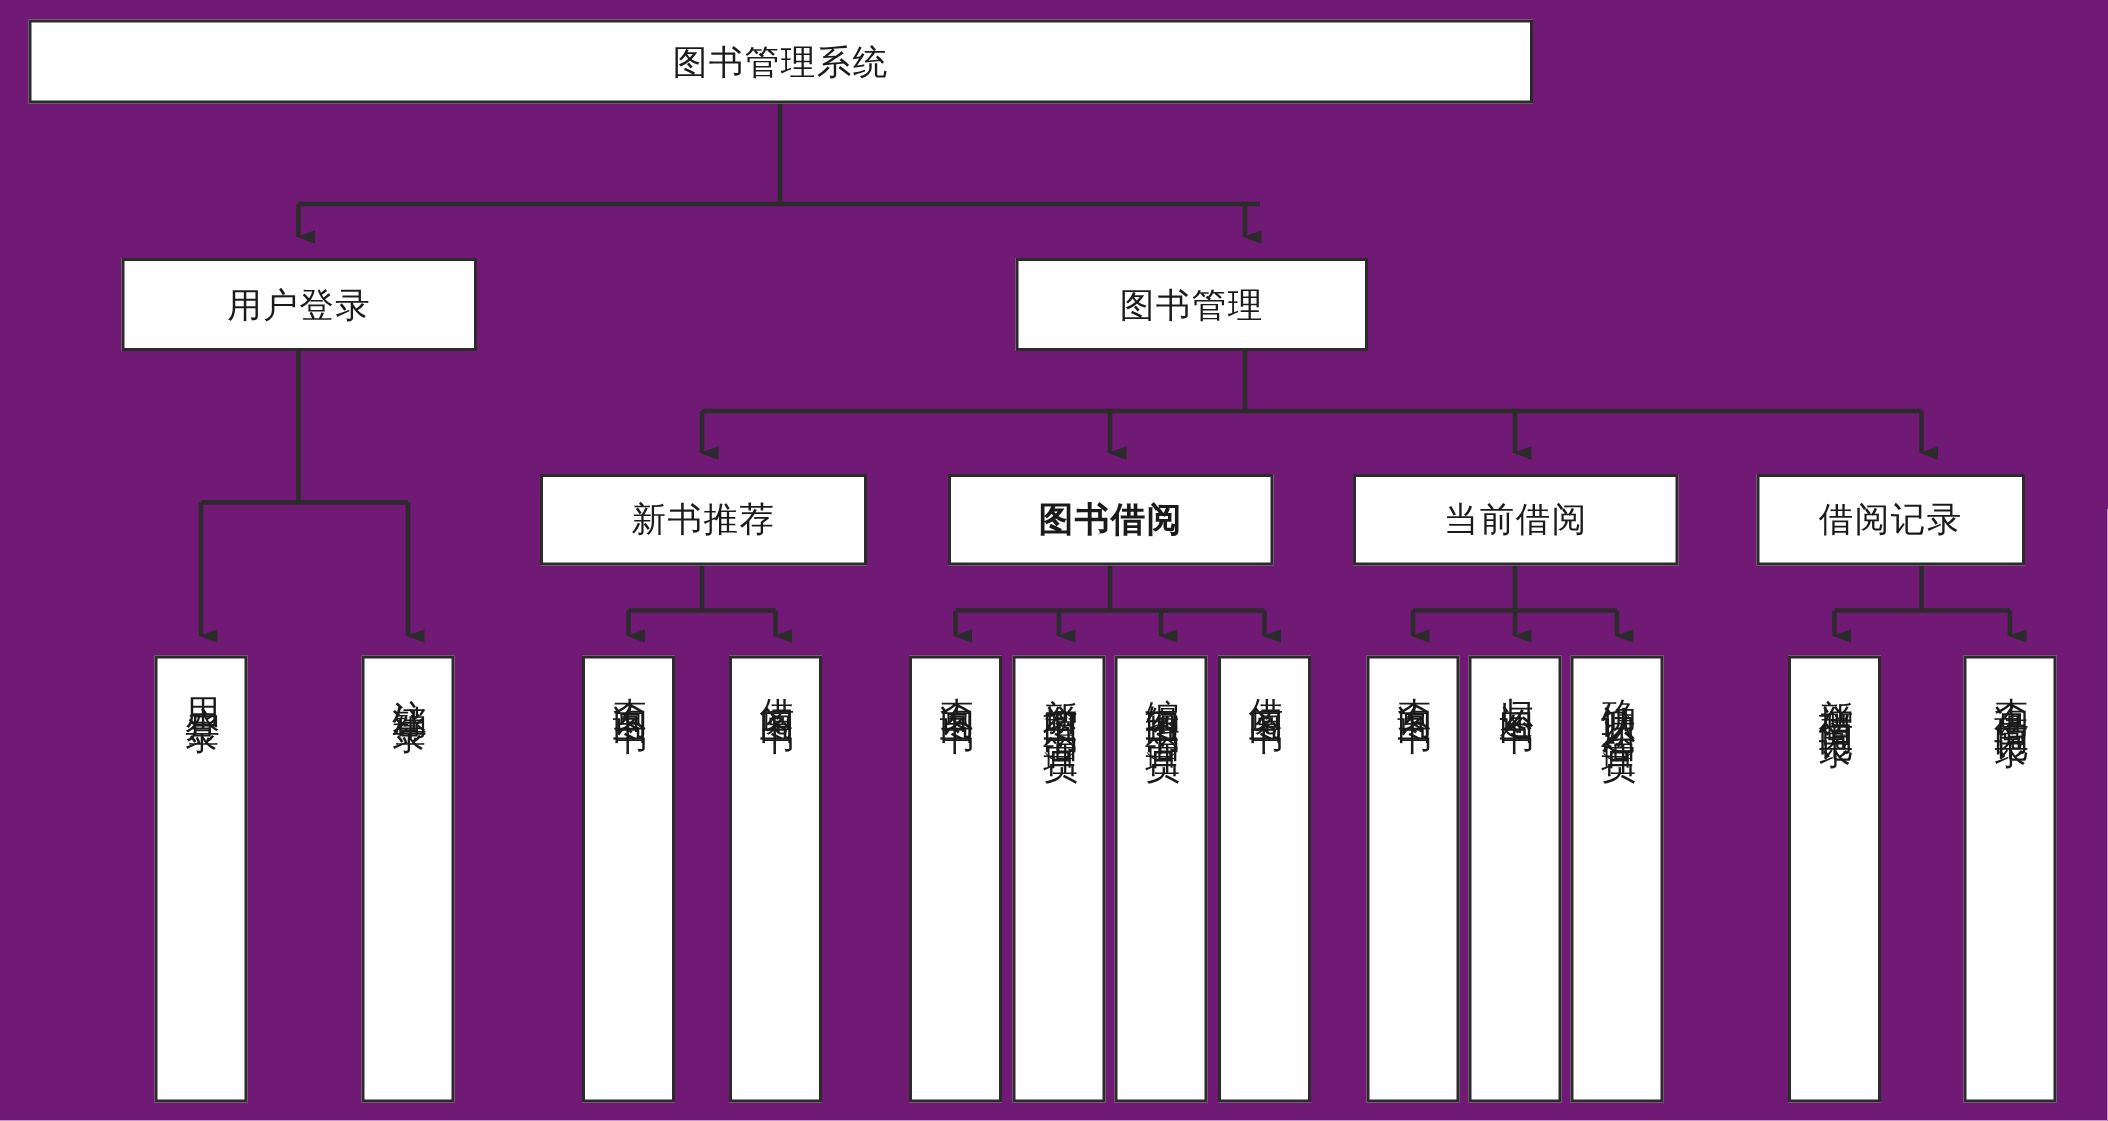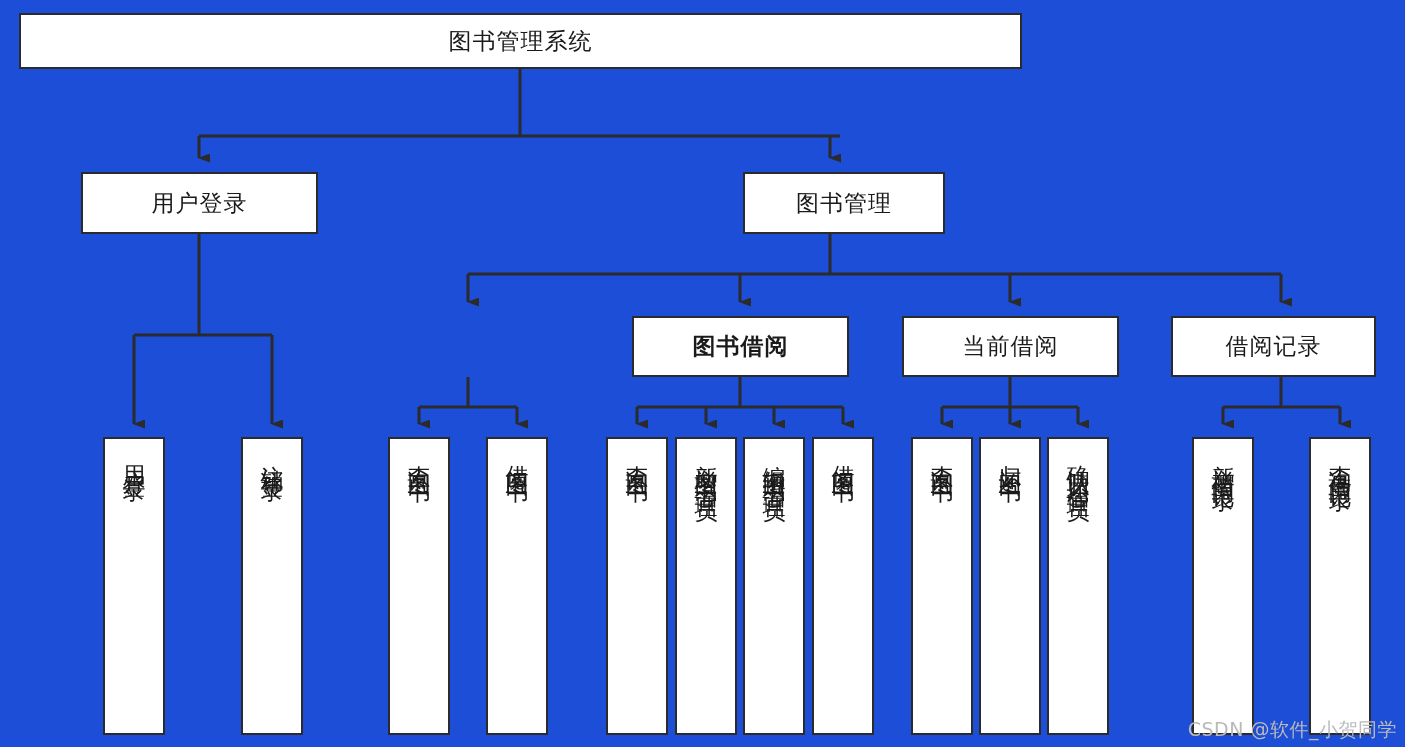--- a/index.html
+++ b/index.html
@@ -5,21 +5,21 @@
 <style>
   html,body{margin:0;padding:0;background:#ffffff;}
   body{
     font-family:"DejaVu Sans","Liberation Sans",sans-serif;
     -webkit-font-smoothing:antialiased;
   }
   #diagram{
     position:relative;
     width:1405px;
     height:747px;
-    background:#1d4ed8;
+    background:#701a75;
     overflow:hidden;
   }
   #edges{
     position:absolute;
     left:0; top:0;
     width:1405px; height:747px;
     pointer-events:none;
   }
   .node{
     position:absolute;
@@ -119,31 +119,34 @@
     </g>
   </svg>
 
   <div class="node root" style="left:19px; top:13px; width:1003px; height:56px;">
     <span>图书管理系统</span>
   </div>
 
   <div class="node horiz" style="left:81px; top:172px; width:237px; height:62px;">
     <span>用户登录</span>
   </div>
-  <div class="node horiz" style="left:743px; top:172px; width:202px; height:62px;">
+  <div class="node horiz" style="left:677px; top:172px; width:235px; height:62px;">
     <span>图书管理</span>
   </div>
 
+  <div class="node horiz" style="left:360px; top:316px; width:218px; height:61px;">
+    <span>新书推荐</span>
+  </div>
   <div class="node horiz" style="left:632px; top:316px; width:217px; height:61px;font-weight:bold;">
     <span>图书借阅</span>
   </div>
   <div class="node horiz" style="left:902px; top:316px; width:217px; height:61px;justify-content:center;">
     <span>当前借阅</span>
   </div>
-  <div class="node horiz" style="left:1171px; top:316px; width:205px; height:61px;">
+  <div class="node horiz" style="left:1171px; top:316px; width:179px; height:61px;">
     <span>借阅记录</span>
   </div>
 
   <div class="node vert" style="left:103px; top:437px; width:62px; height:298px;">
     <span class="vlabel">用户登录</span>
   </div>
   <div class="node vert" style="left:241px; top:437px; width:62px; height:298px;">
     <span class="vlabel">注销登录</span>
   </div>
 
@@ -177,15 +180,14 @@
     <span class="vlabel">确认归还（管理员）</span>
   </div>
 
   <div class="node vert" style="left:1192px; top:437px; width:62px; height:298px;">
     <span class="vlabel">新增借阅记录</span>
   </div>
   <div class="node vert" style="left:1309px; top:437px; width:62px; height:298px;">
     <span class="vlabel">查询借阅记录</span>
   </div>
 
-  <div class="watermark">CSDN @软件_小贺同学</div>
 
 </div>
 
 </body></html>

